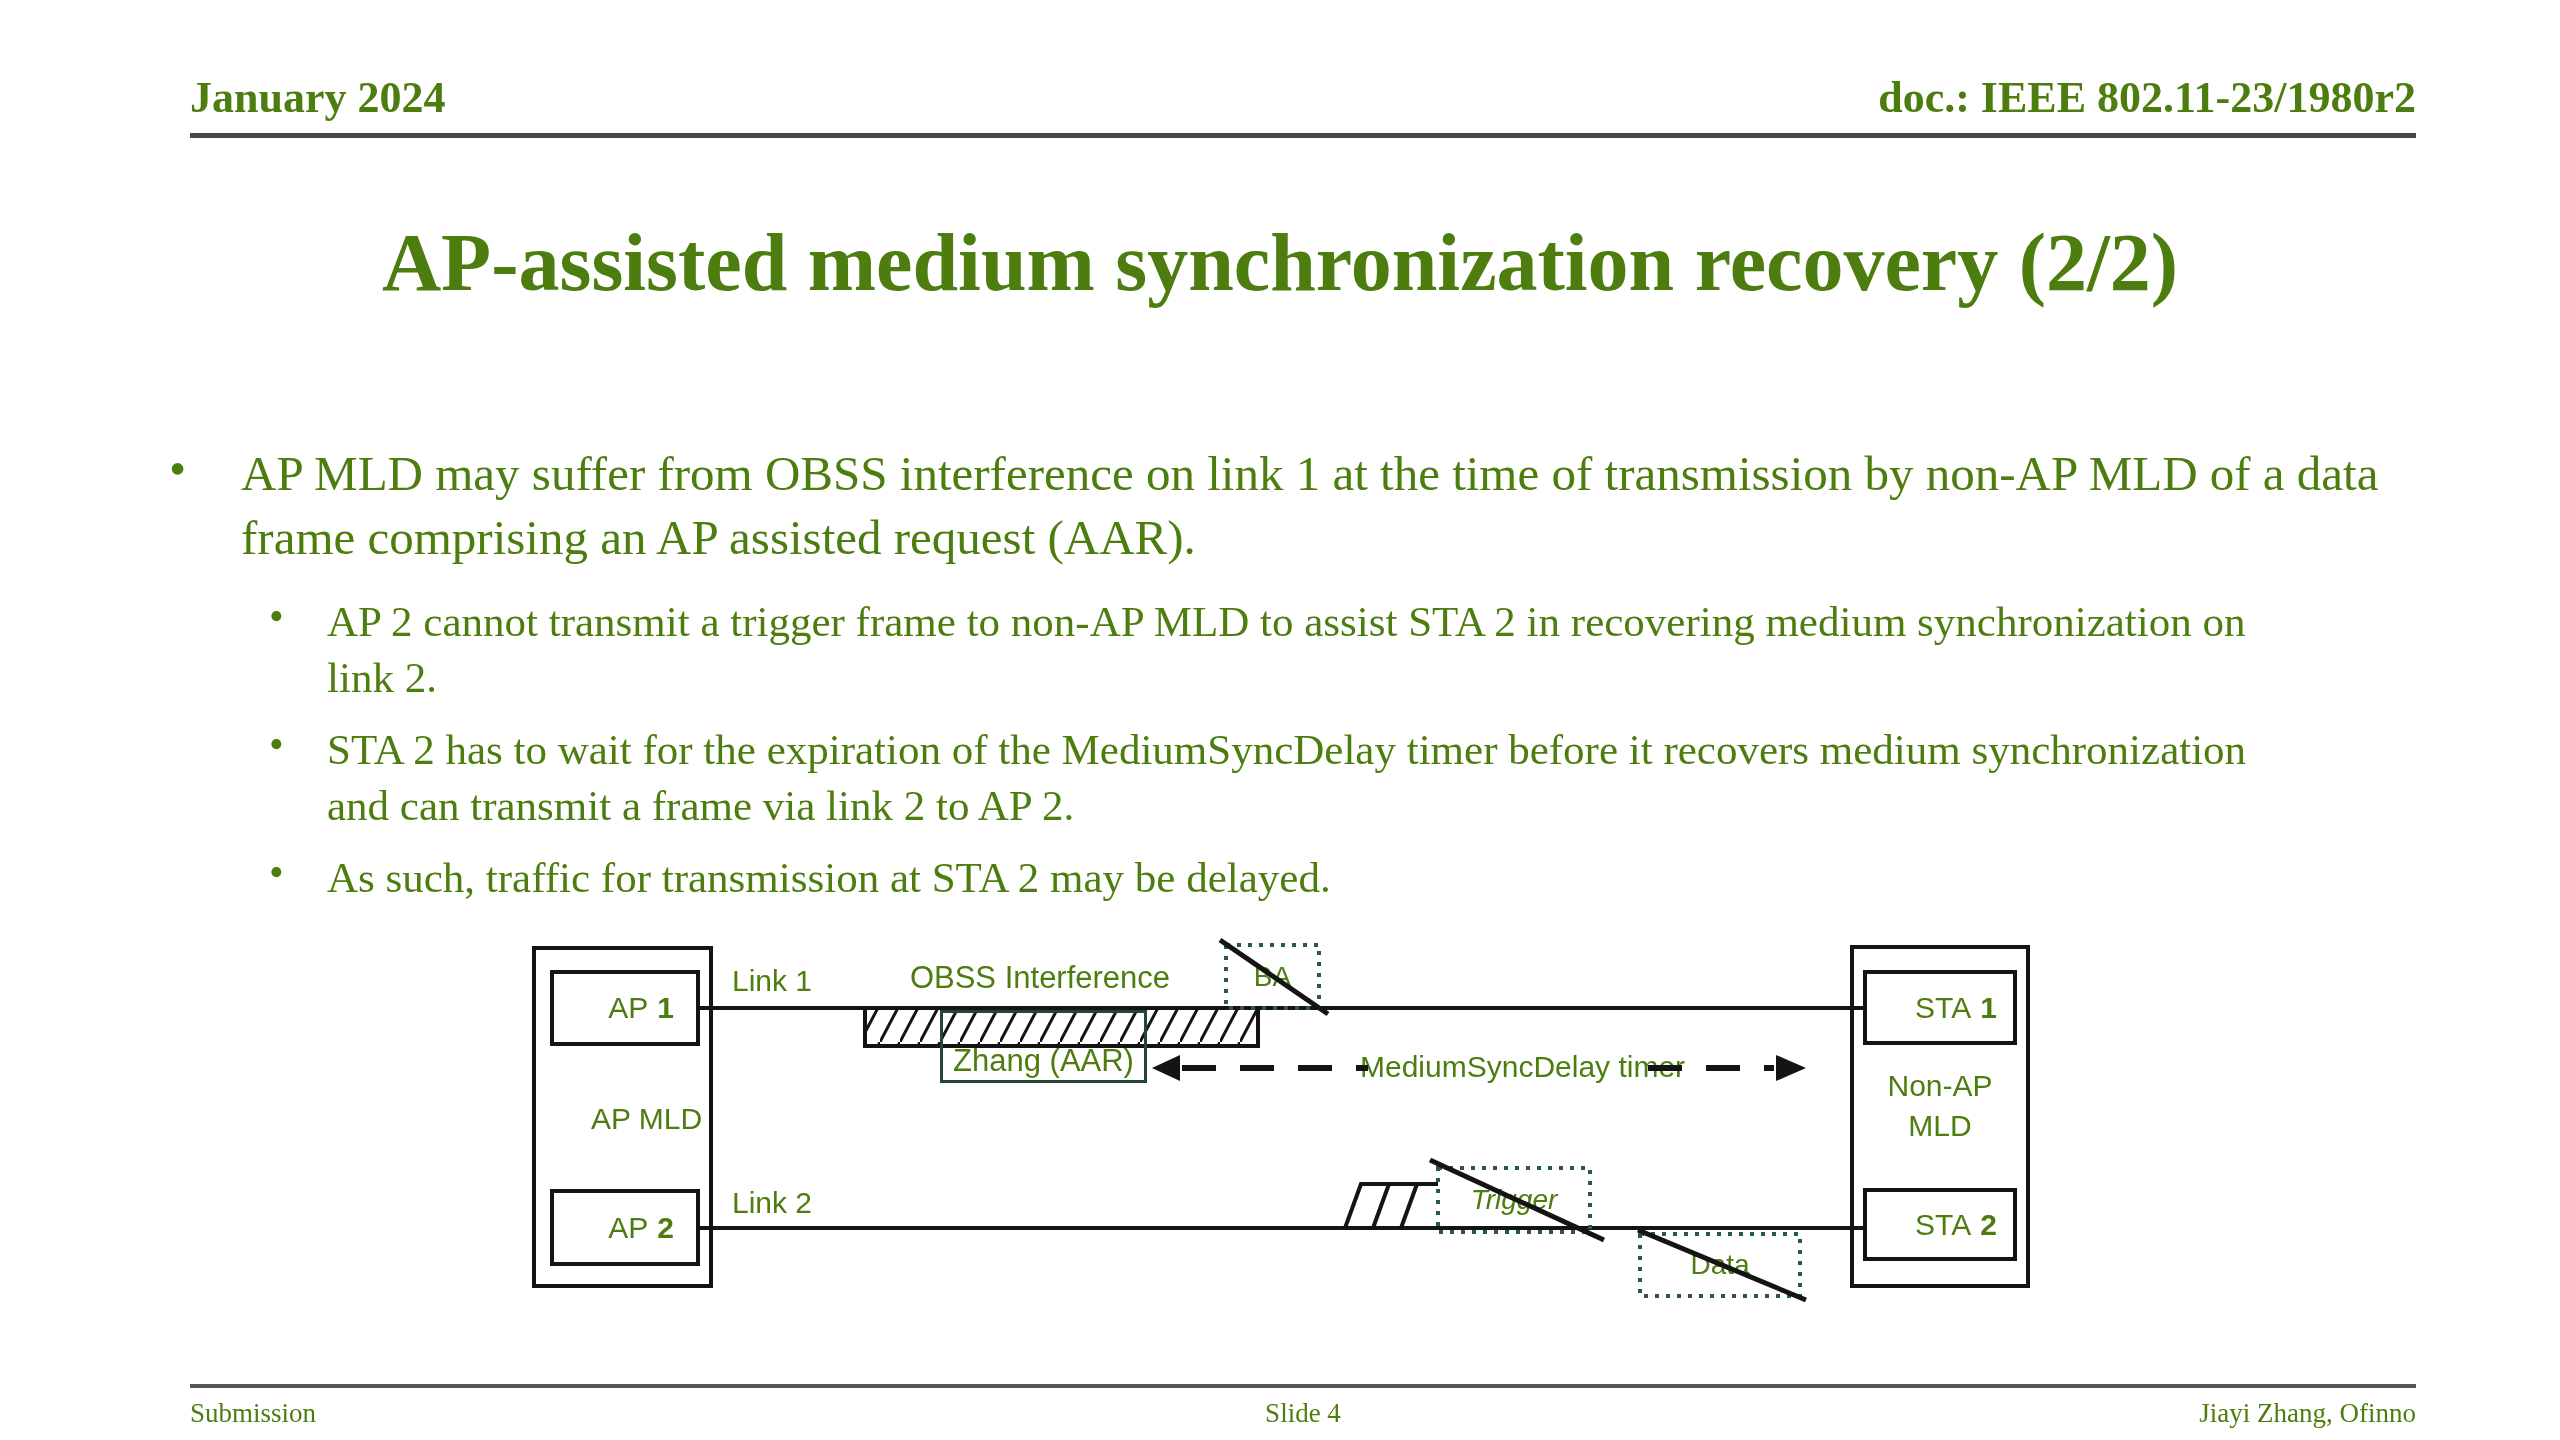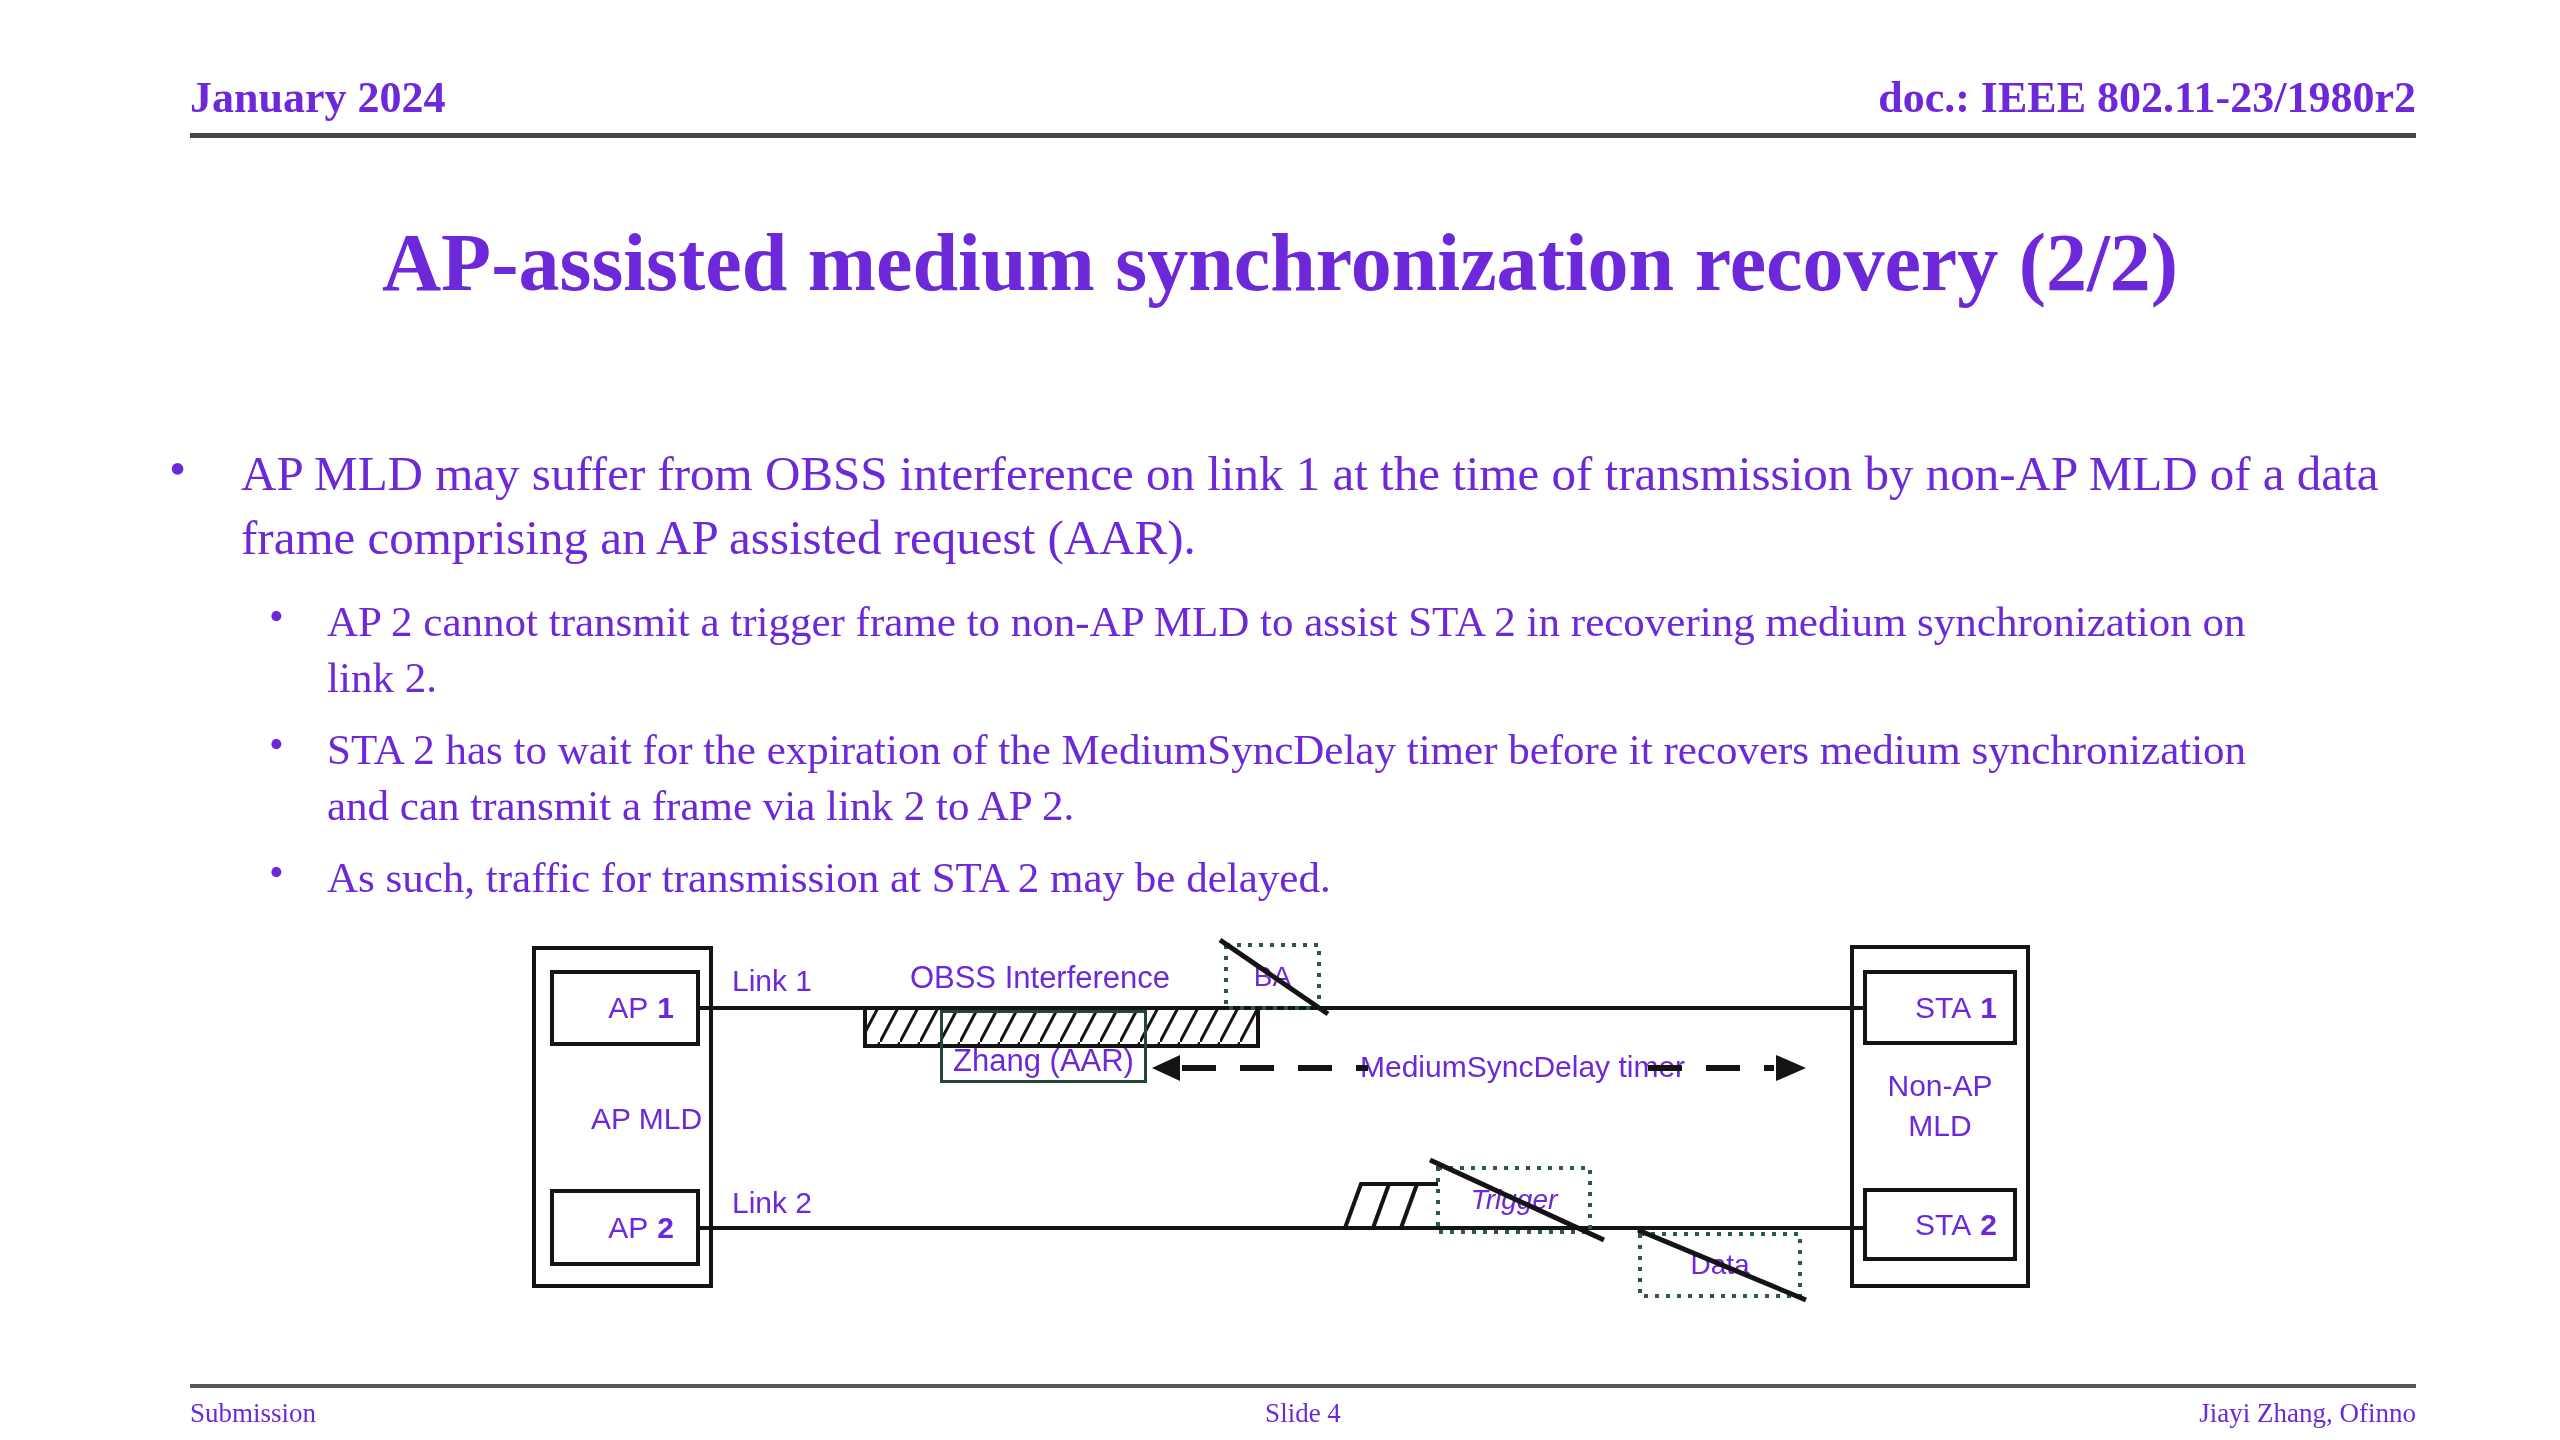--- a/index.html
+++ b/index.html
@@ -1,17 +1,17 @@
 <!DOCTYPE html>
 <html><head>
 <meta charset="utf-8">
 <style>
   html,body{margin:0;padding:0;background:#888;}
   .slide{position:relative;width:2560px;height:1440px;background:#ffffff;overflow:hidden;
-         font-family:"Liberation Serif",serif;color:#6d28d9;}
+         font-family:"Liberation Serif",serif;color:#4d7c0f;}
 
   
   .header{position:absolute;left:190px;top:72px;width:2226px;display:flex;
           justify-content:space-between;align-items:flex-end;
           border-bottom:5px solid #474747;padding-bottom:10px;
           font-weight:bold;font-size:44px;}
 
   
   .title{position:absolute;left:0;top:216px;width:2560px;margin:0;text-align:center;
          font-size:82px;font-weight:bold;font-family:"Liberation Serif",serif;}

